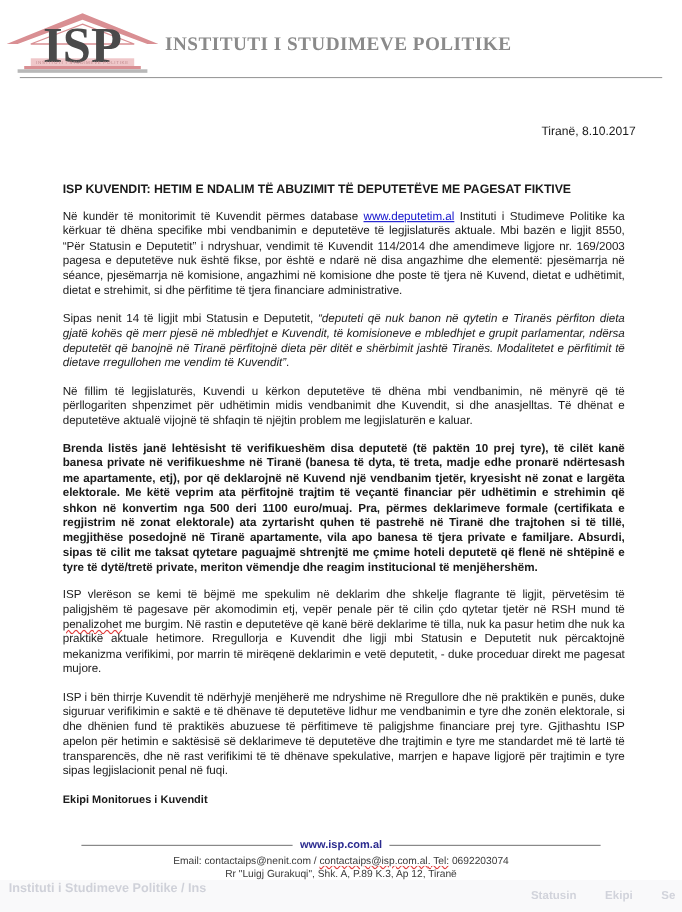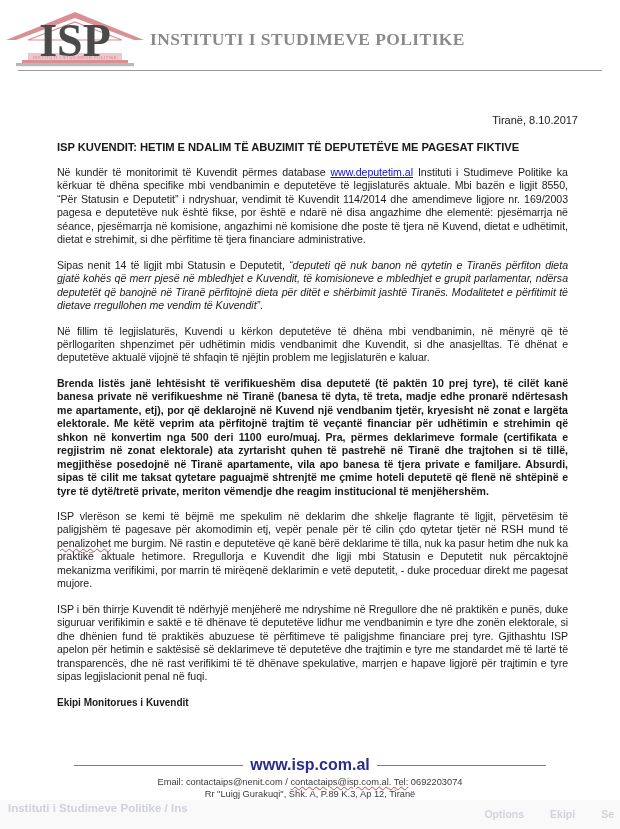--- a/index.html
+++ b/index.html
@@ -60,21 +60,21 @@
     top: 114px;
     font-size: 11px;
     color: #1a1a1a;
   }
 
   
   .doc {
     position: absolute;
     left: 57px;
     right: 52px;
-    top: 140px;
+    top: 165px;
   }
   .doc-title {
     font-size: 11.2px;
     font-weight: bold;
     letter-spacing: -0.05px;
     margin-bottom: 12px;
     line-height: 1.25;
   }
   p.para {
     font-size: 10.6px;
@@ -118,21 +118,21 @@
     justify-content: center;
     gap: 7px;
     padding: 0 74px;
   }
   .footer-site-row .fl {
     flex: 1;
     height: 1px;
     background: #7d7d7d;
   }
   .footer-site {
-    font-size: 16px;
+    font-size: 10px;
     font-weight: bold;
     color: #2b2b8f;
     white-space: nowrap;
   }
   .footer-line {
     font-size: 9.3px;
     color: #3a3a3a;
     margin-top: 3px;
     white-space: nowrap;
   }
@@ -236,17 +236,17 @@
     <span>/</span>
     <span class="spell">contactaips@isp.com.al</span><span class="spell">. Tel:</span>
     <span>0692203074</span>
   </div>
   <div class="footer-line2">Rr "Luigj Gurakuqi", Shk. A, P.89 K.3, Ap 12, Tiranë</div>
 </div>
 
 <div class="viewer-bar">
   <div class="viewer-title">Instituti i Studimeve Politike / Ins</div>
   <div class="viewer-actions">
-    <span>Options</span>
+    <span>Statusin</span>
     <span>Ekipi</span>
     <span>Se</span>
   </div>
 </div>
 
 </body></html>

